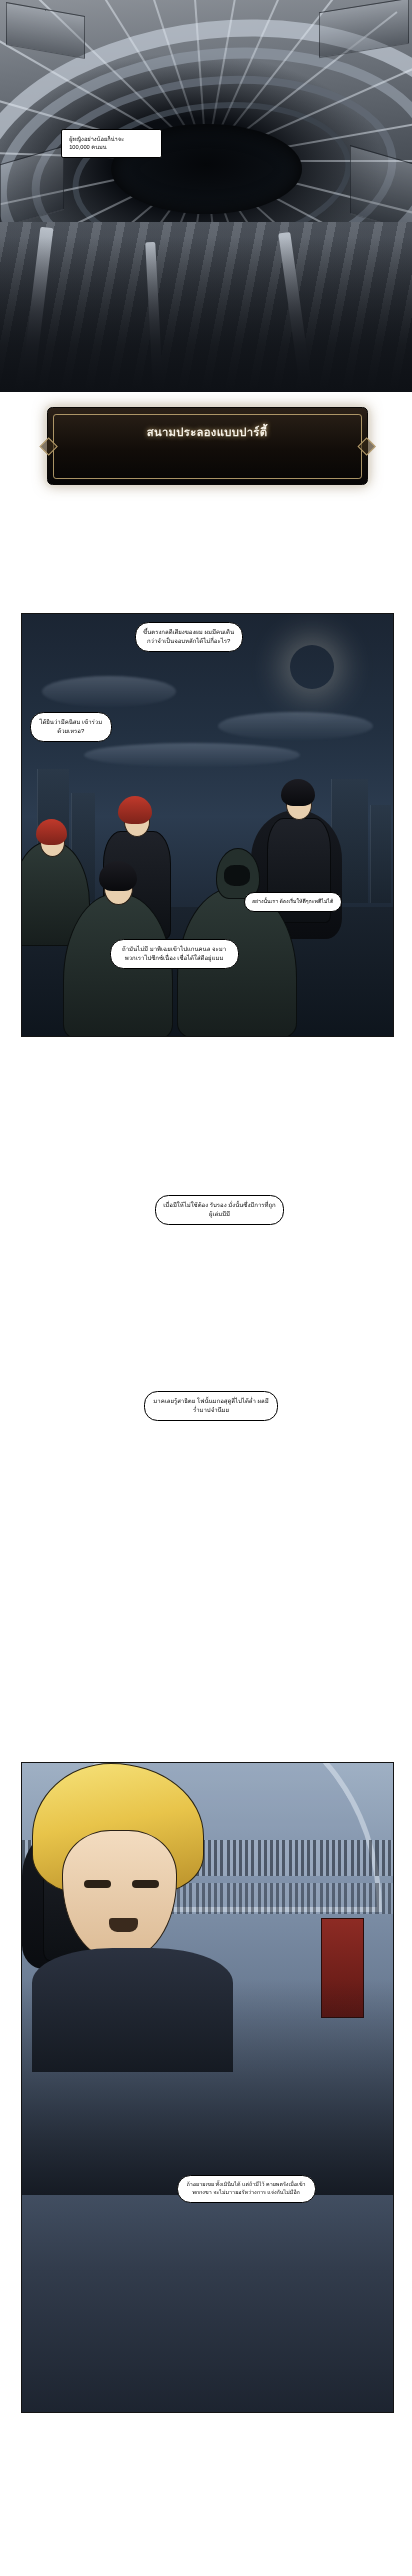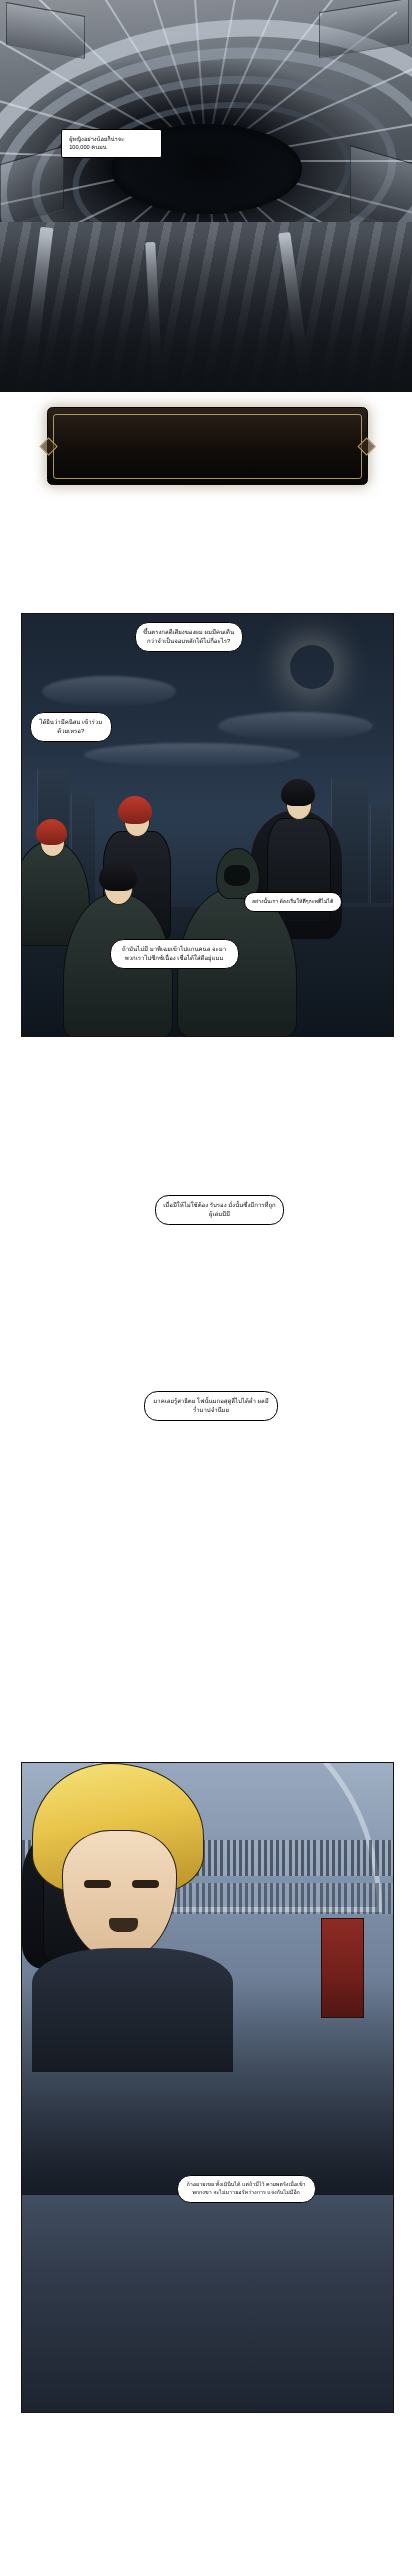--- a/index.html
+++ b/index.html
@@ -299,20 +299,21 @@
     </div>
   </div>
 
   <div id="banner">
     <div class="glow"></div>
     <div class="plate">
       <div class="inner"></div>
       <div class="ornament" style="left:-6.2px; top:32px;"></div>
       <div class="ornament" style="right:-6.2px; top:32px;"></div>
     </div>
+    <div class="title">สนามประลองแบบปาร์ตี้</div>
   </div>
 
   <div class="panel" id="panel2">
     <div class="moon"></div>
     <div class="cloud" style="left:20.6px; top:62px; width:134px; height:31px;"></div>
     <div class="cloud" style="left:196px; top:98px; width:155px; height:28px;"></div>
     <div class="cloud" style="left:62px; top:129px; width:216px; height:24px;"></div>
 
     <div class="tower" style="left:15.5px; top:155px; width:31px; height:134px;"></div>
     <div class="tower" style="left:49px; top:179px; width:23px; height:109px;"></div>

